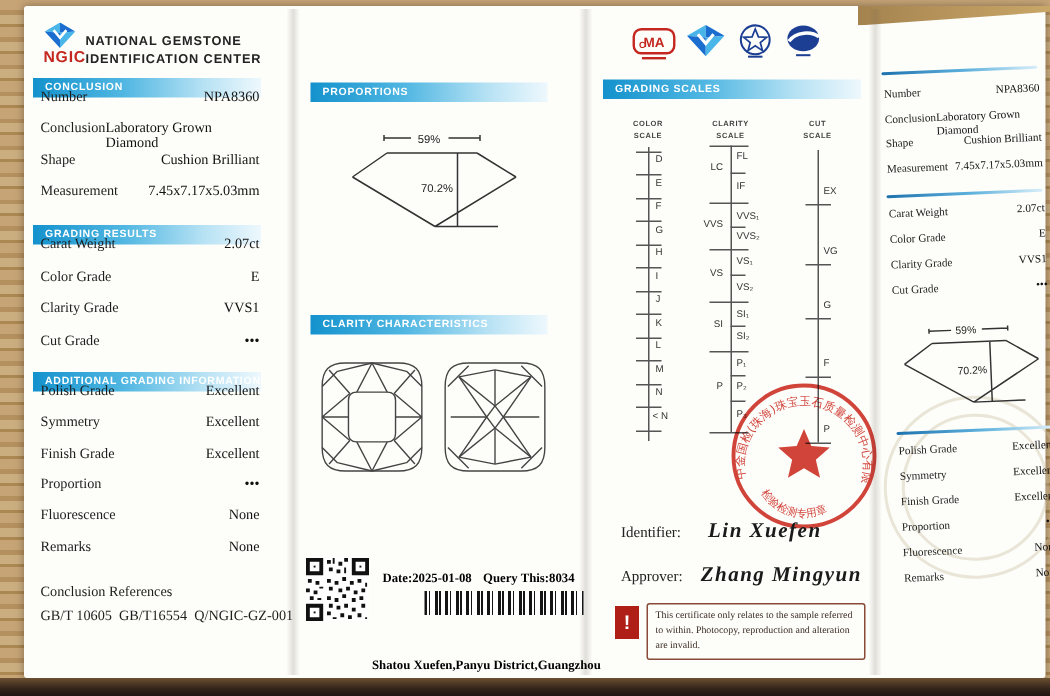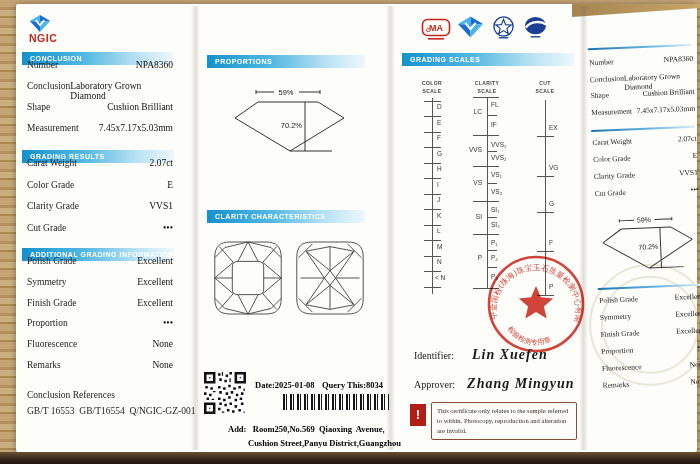--- a/index.html
+++ b/index.html
@@ -51,20 +51,22 @@
     <svg width="22" height="17" viewBox="0 0 24 20">
       <polygon points="0,7 12,0 12,8" fill="#49b5e8"></polygon>
       <polygon points="12,0 24,7 12,8" fill="#1b6ed0"></polygon>
       <polygon points="0,7 12,8 12,20" fill="#1b6ed0"></polygon>
       <polygon points="12,8 24,7 12,20" fill="#49b5e8"></polygon>
       <path d="M7,6 L12,12 L17,6" stroke="#fff" stroke-width="2" fill="none"></path>
     </svg>
     <div style="font:bold 10.5px 'Liberation Sans',sans-serif;color:#c4271f;letter-spacing:.5px">NGIC</div>
   </div>
   <div style="position:absolute;left:57px;top:21px;font:bold 8.5px 'Liberation Sans',sans-serif;color:#232323;letter-spacing:.6px;line-height:1.45">
+    <div>NATIONAL GEMSTONE</div>
+    <div>IDENTIFICATION CENTER</div>
   </div>
 
   <div class="hdr-bar" style="left:22px;top:52px;width:152px">CONCLUSION</div>
   <div class="rows" style="left:27px;top:60px;width:146px">
     <div class="row" style="height:21px">
       <span class="lbl">Number</span>
       <span class="val">NPA8360</span>
       </div>
     <div class="row" style="height:21px">
       <span class="lbl">Conclusion</span>
@@ -122,21 +124,21 @@
       <span class="lbl">Fluorescence</span>
       <span class="val">None</span>
       </div>
     <div class="row" style="height:20.8px">
       <span class="lbl">Remarks</span>
       <span class="val">None</span>
       </div>
   </div>
 
   <div style="position:absolute;left:27px;top:390px;font-size:9.5px;color:#1d1d1d">Conclusion References</div>
-  <div class="pre" style="position:absolute;left:27px;top:406px;font-size:9.5px;color:#1d1d1d">GB/T 16553  GB/T16554  Q/NGIC-GZ-001</div>
+  <div class="pre" style="position:absolute;left:27px;top:406px;font-size:9.5px;color:#1d1d1d">GB/T 10605  GB/T16554  Q/NGIC-GZ-001</div>
 
   <div class="hdr-bar" style="left:207px;top:55px;width:158px">PROPORTIONS</div>
 
   <div style="position:absolute;left:232px;top:80px">
     <svg width="115" height="78" viewBox="0 0 115 78">
       <g stroke="#333" stroke-width="1" fill="none">
         <path d="M24,10 v4 M24,12 H42 M67,12 H88 M88,10 v4"></path>
         <path d="M26,22 H86 M26,22 L3,38 M86,22 L112,38 M3,38 L58,71 M112,38 L58,71 M58,71 H100 M73,22 V71"></path>
       </g>
       <text x="54" y="15" font-size="7.5" font-family="Liberation Sans,sans-serif" fill="#222" text-anchor="middle">59%</text>
@@ -184,25 +186,21 @@
                  M12,15h2v2h-2z M17,16h2v2h-2z M21,15h2v2h-2z M25,17h2v2h-2z M29,16h2v2h-2z
                  M11,20h2v2h-2z M15,21h2v2h-2z M19,19h2v2h-2z M24,21h2v2h-2z M28,20h2v2h-2z
                  M12,24h2v2h-2z M16,25h2v2h-2z M20,24h2v2h-2z M24,26h2v2h-2z M29,24h2v2h-2z
                  M11,28h2v2h-2z M14,31h2v1h-2z M18,29h2v2h-2z M22,30h2v2h-2z M27,29h2v2h-2z M31,31h1v1h-1z"></path>
       </g>
     </svg>
   </div>
   <div style="position:absolute;left:255px;top:380px;font-size:8.5px" class="bold-s">Date:2025-01-08</div>
   <div style="position:absolute;left:322px;top:380px;font-size:8.5px" class="bold-s">Query This:8034</div>
   <div class="barcode" style="left:283px;top:394px;width:106px;height:16px"></div>
-  <div style="position:absolute;left:228px;top:424px;font-size:8.5px;width:160px" class="bold-s">
-    <span>Add:</span>&nbsp;&nbsp;
-    <span class="pre">Room250,No.569  Qiaoxing  Avenue,</span>
-  </div>
-  <div style="position:absolute;left:248px;top:438px;font-size:8.5px" class="bold-s">Cushion Street,Panyu District,Guangzhou</div>
+  <div style="position:absolute;left:248px;top:438px;font-size:8.5px" class="bold-s">Shatou Xuefen,Panyu District,Guangzhou</div>
 
   <div style="position:absolute;left:421px;top:18px">
     <svg width="30" height="24" viewBox="0 0 30 24">
       <rect x="1.5" y="1.5" width="27" height="16" rx="5" fill="none" stroke="#c4271f" stroke-width="1.6"></rect>
       <text x="15" y="13" font-size="9" font-weight="bold" font-family="Liberation Sans,sans-serif" fill="#c4271f" text-anchor="middle">MA</text>
       <rect x="7" y="20" width="16" height="1.6" fill="#c4271f"></rect>
       <text x="5" y="14" font-size="6" font-weight="bold" font-family="Liberation Sans,sans-serif" fill="#c4271f">C</text>
     </svg>
   </div>
   <div style="position:absolute;left:458px;top:16px">

